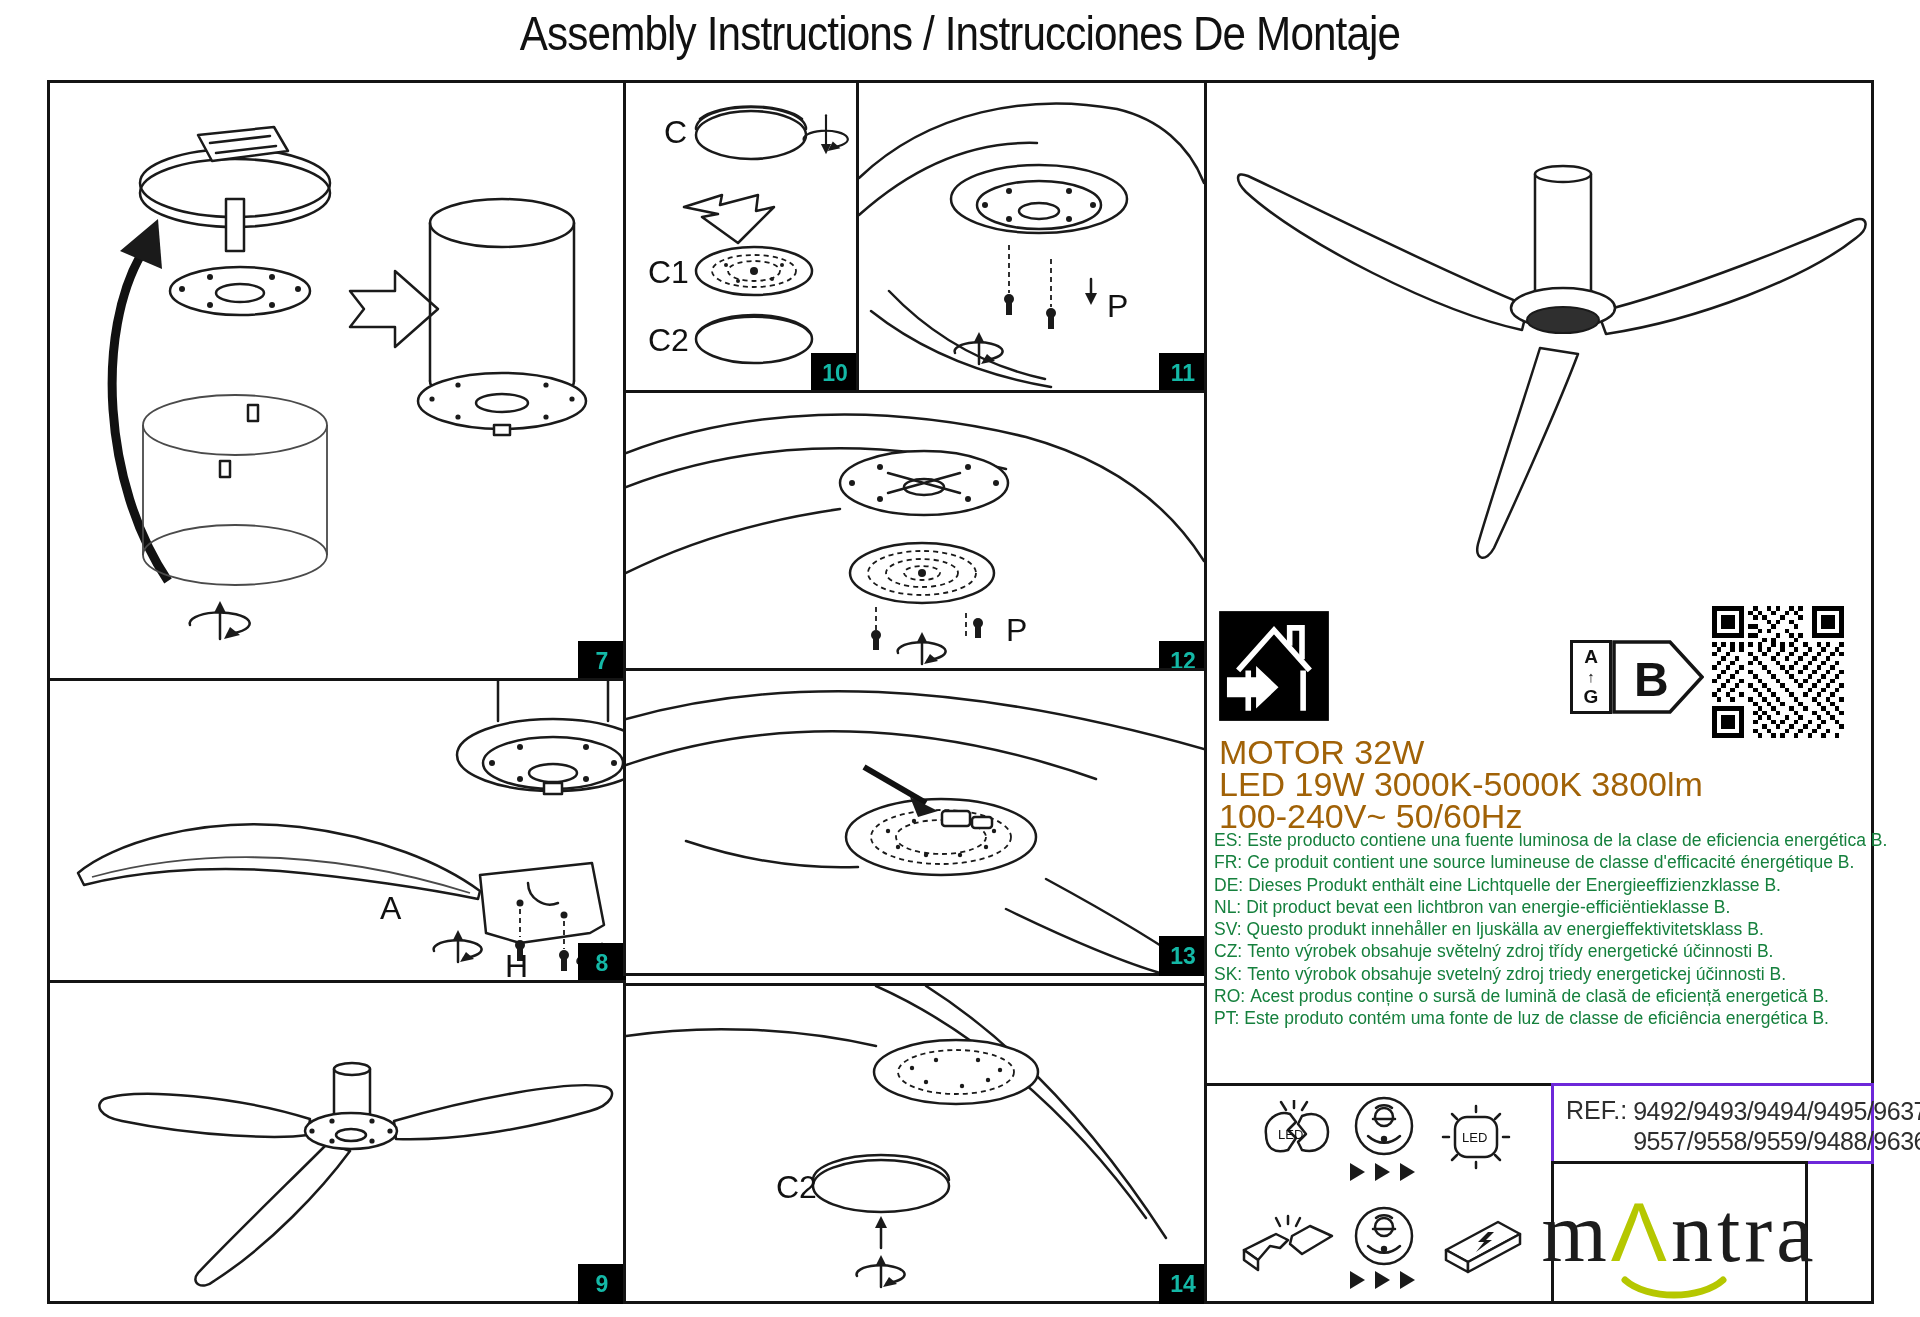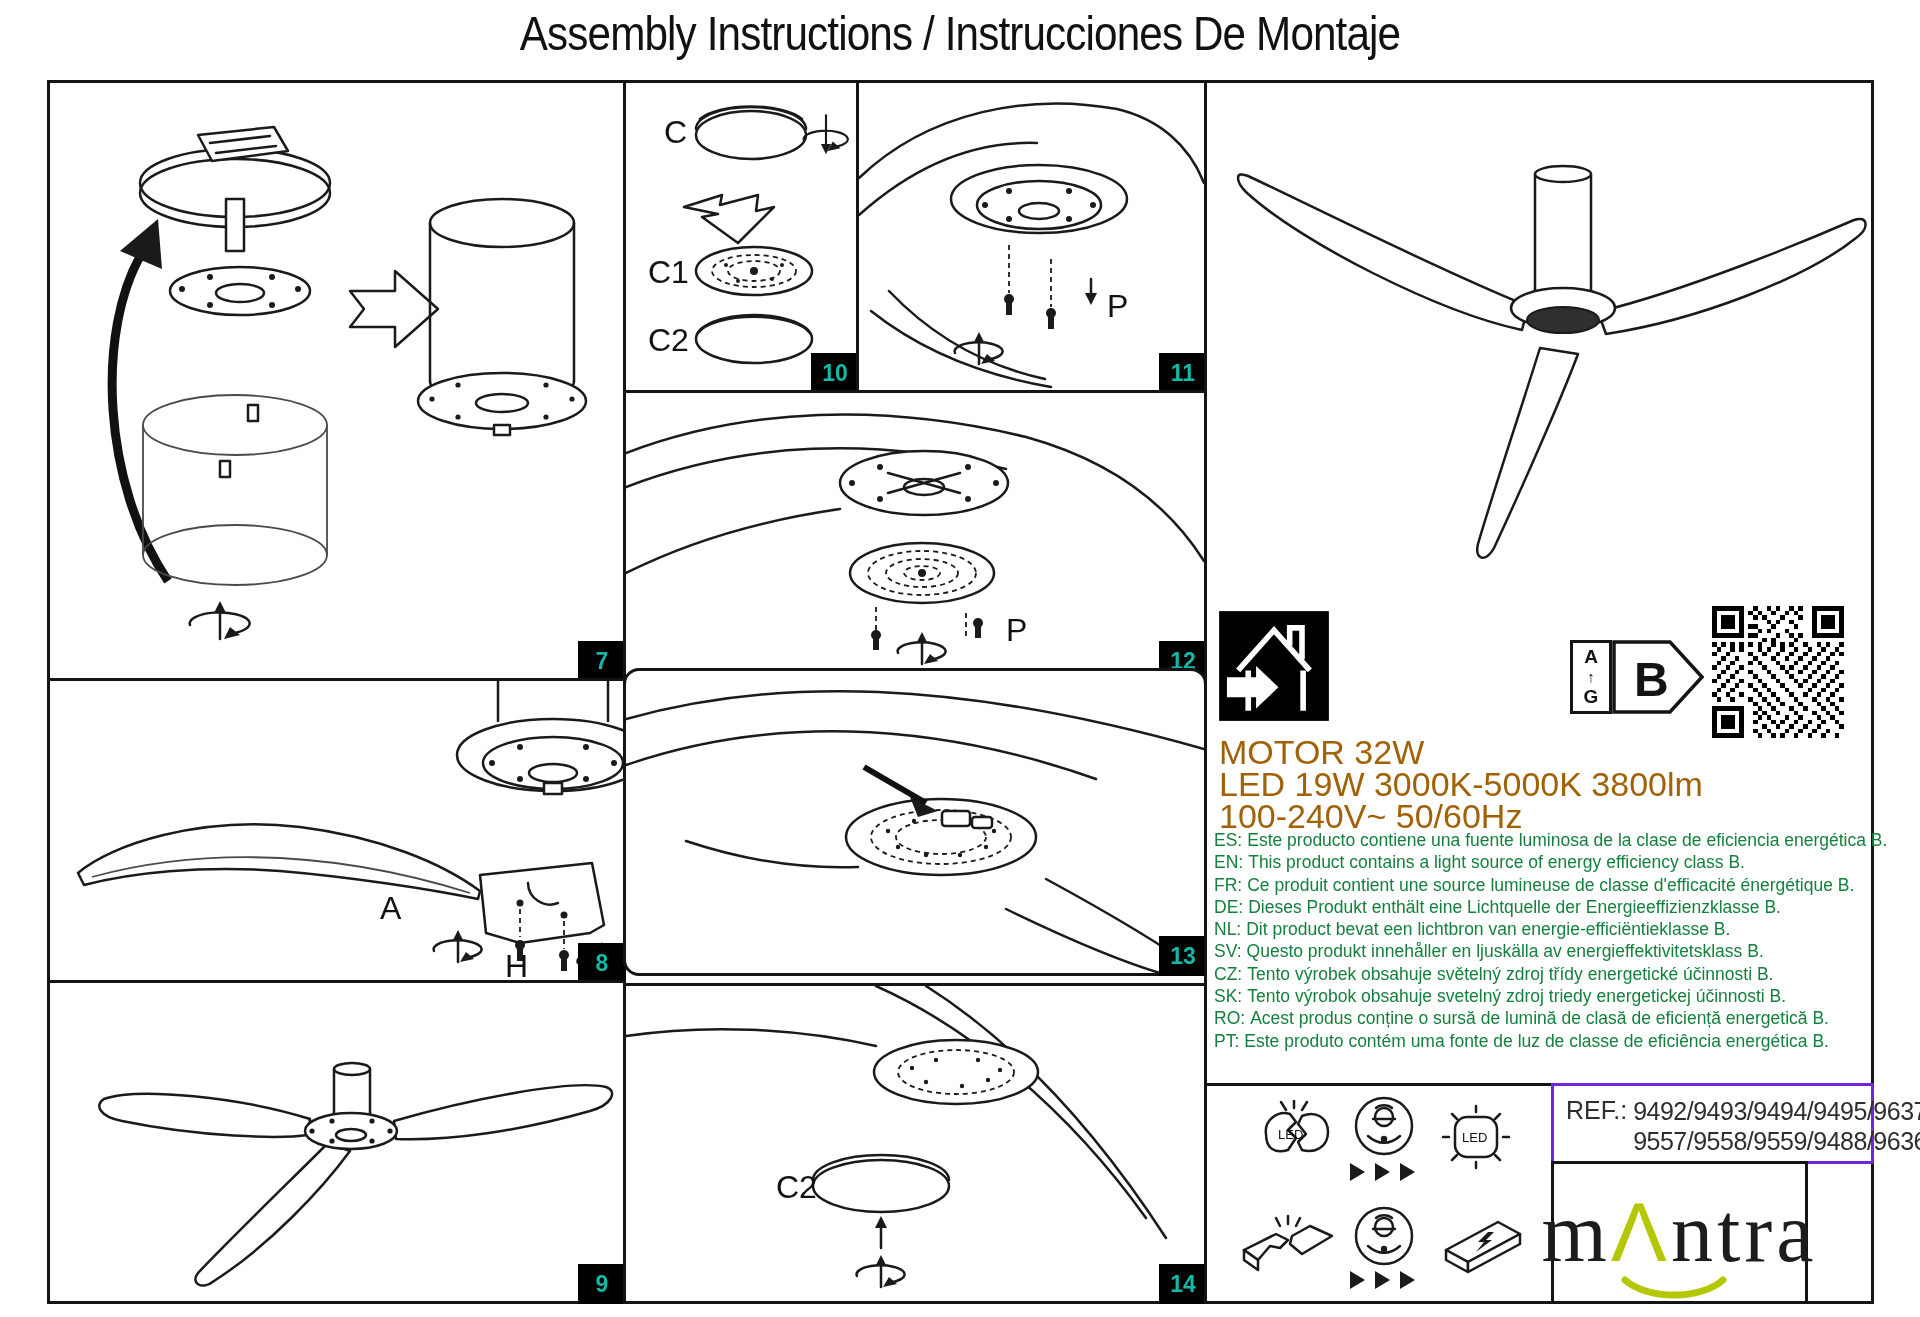--- a/index.html
+++ b/index.html
@@ -248,21 +248,21 @@
         <path class="ln" d="M-24 2 a24 9 0 1 1 30 7"></path>
           <polygon class="dot" points="2,13 16,10 8,3"></polygon>
         <path class="ln" d="M0 13 V-12"></path>
           <polygon class="dot" points="0,-19 -5,-9 5,-9"></polygon>
       </g>
       <text class="lbl" x="380" y="248">P</text>
     </svg>
     <div class="badge">12</div>
   </div>
 
-  <div class="panel" style="left:623px;top:668px;width:584px;height:308px;border-radius:16px;">
+  <div class="panel" style="left:623px;top:668px;width:584px;height:308px;">
     <svg width="578" height="302" viewBox="0 0 578 302">
       <path class="ln" d="M0 48 C 150 6, 330 8, 578 78"></path>
       <path class="ln" d="M0 94 C 140 46, 300 48, 470 108"></path>
       <path class="ln" d="M420 208 C 490 246, 545 280, 575 302 M380 238 C 450 272, 510 296, 548 306"></path>
       <path class="ln" d="M60 170 C 120 190, 180 198, 232 196"></path>
       <ellipse class="lnw" cx="315" cy="166" rx="95" ry="38"></ellipse>
       <ellipse class="dash" cx="315" cy="166" rx="70" ry="27"></ellipse>
       <ellipse class="dash" cx="315" cy="166" rx="45" ry="17"></ellipse>
       <circle class="dot" cx="262" cy="160" r="2.2"></circle>
         <circle class="dot" cx="288" cy="150" r="2.2"></circle>
@@ -349,21 +349,20 @@
   </svg>
 
   <div class="specs">
     <div>MOTOR 32W</div>
     <div>LED 19W 3000K-5000K 3800lm</div>
     <div>100-240V~ 50/60Hz</div>
   </div>
 
   <div class="langs">
     <div class="lang"><span class="lc">ES:</span><span>Este producto contiene una fuente luminosa de la clase de eficiencia energética B.</span></div>
-    <div class="lang"><span class="lc">EN:</span><span>This product contains a light source of energy efficiency class B.</span></div>
     <div class="lang"><span class="lc">FR:</span><span>Ce produit contient une source lumineuse de classe d'efficacité énergétique B.</span></div>
     <div class="lang"><span class="lc">DE:</span><span>Dieses Produkt enthält eine Lichtquelle der Energieeffizienzklasse B.</span></div>
     <div class="lang"><span class="lc">NL:</span><span>Dit product bevat een lichtbron van energie-efficiëntieklasse B.</span></div>
     <div class="lang"><span class="lc">SV:</span><span>Questo produkt innehåller en ljuskälla av energieffektivitetsklass B.</span></div>
     <div class="lang"><span class="lc">CZ:</span><span>Tento výrobek obsahuje světelný zdroj třídy energetické účinnosti B.</span></div>
     <div class="lang"><span class="lc">SK:</span><span>Tento výrobok obsahuje svetelný zdroj triedy energetickej účinnosti B.</span></div>
     <div class="lang"><span class="lc">RO:</span><span>Acest produs conține o sursă de lumină de clasă de eficiență energetică B.</span></div>
     <div class="lang"><span class="lc">PT:</span><span>Este produto contém uma fonte de luz de classe de eficiência energética B.</span></div>
   </div>
 

